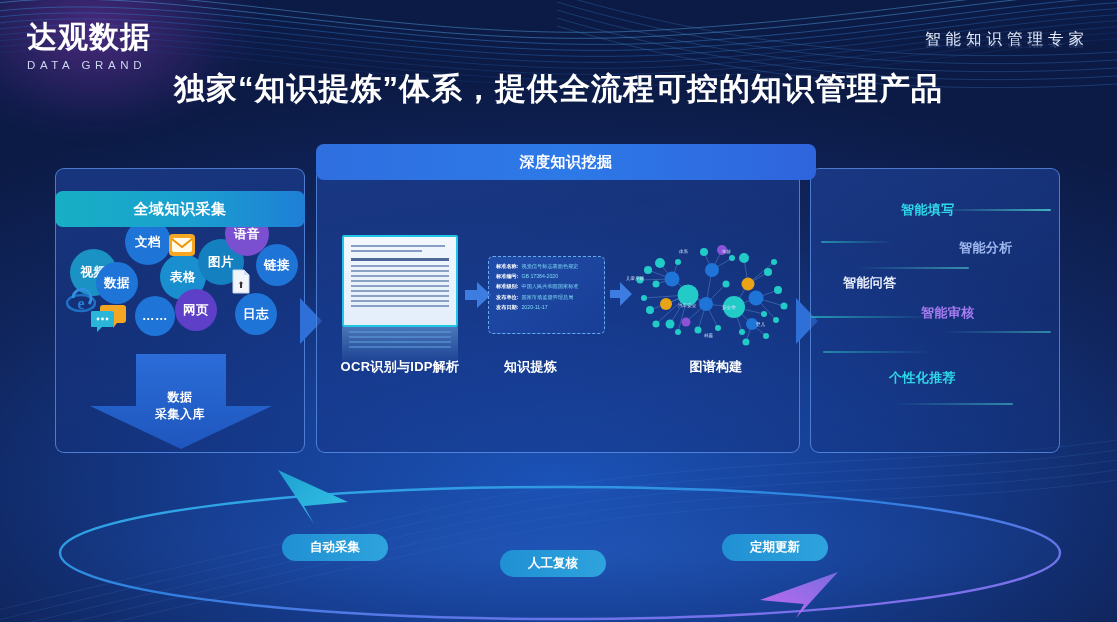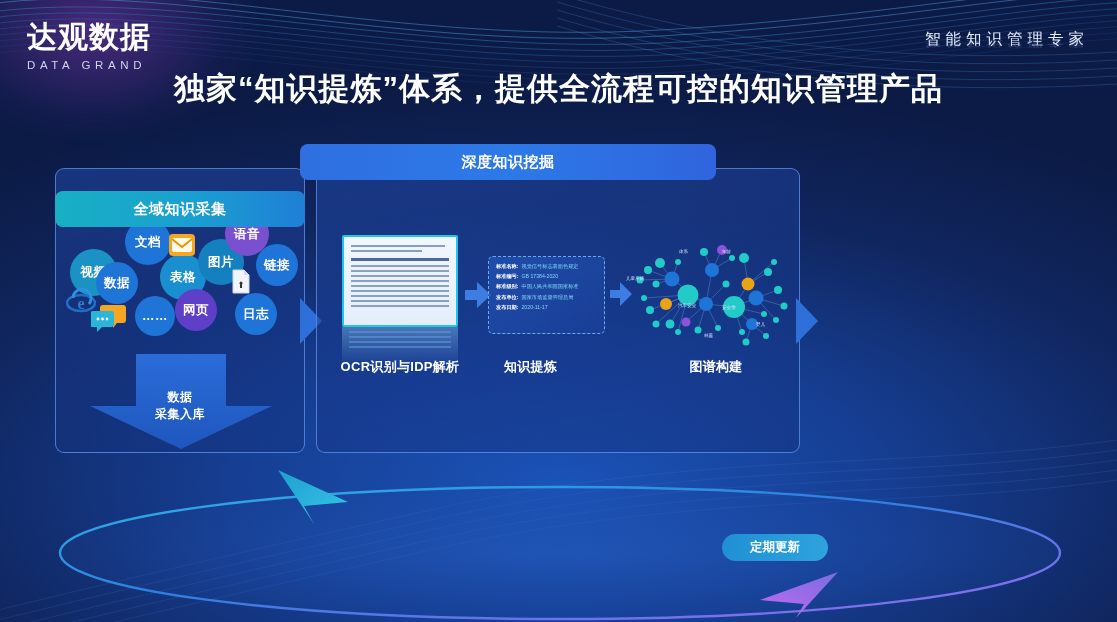--- a/index.html
+++ b/index.html
@@ -43,21 +43,21 @@
            background: linear-gradient(170deg, rgba(34,74,170,.55) 0%, rgba(24,56,140,.45) 55%, rgba(20,48,122,.42) 100%);
            overflow:hidden; }
   .panel-head { position:absolute; height:36px; border-radius:8px;
                 display:flex; align-items:center; justify-content:center;
                 font-size:15px; font-weight:bold; color:#fff; letter-spacing:.5px;
                 z-index: 6; }
   #panel1 { left:55px;  top:168px; width:250px; height:285px; }
   #head1  { left:55px;  top:144px; width:250px;
             background: linear-gradient(90deg,#17b0c4 0%,#1a9fd0 55%,#1f7fd6 100%); margin-top: 47px; }
   #panel2 { left:316px; top:168px; width:484px; height:285px; }
-  #head2  { left:300px; top:144px; width:416px;
+  #head2  { left:316px; top:144px; width:500px;
             background: linear-gradient(90deg,#2f6fe0 0%,#2d79e8 50%,#2f64dd 100%); }
   #panel3 { left:810px; top:168px; width:250px; height:285px; }
   #head3  { left:810px; top:144px; width:250px;
             background: linear-gradient(90deg,#9b6be6 0%,#9a5fe2 55%,#8f56de 100%); }
 
   
   .bubble { position:absolute; border-radius:50%; display:flex; align-items:center;
             justify-content:center; color:#fff; font-size:12.5px; font-weight:bold;
             letter-spacing:.4px; }
   .ic { position:absolute; }
@@ -367,20 +367,36 @@
         <div class="glabel" style="left: 130px; top: 90px;">婴儿</div>
         <div class="glabel" style="left: 78px; top: 101px;">林盖</div>
       </div>
   </div>
   <div class="step-label" style="left:636px;top:358px;width:160px">图谱构建</div>
 
   <svg style="position:absolute;left:794px;top:296px;width:26px;height:50px" viewBox="0 0 26 50">
     <path d="M2,2 L24,25 L2,48 Z" fill="#2e6fd8"></path>
   </svg>
 
+  <div class="panel" id="panel3">
+    <div class="streak" style="left:128px;top:40px;width:112px;background:linear-gradient(90deg,rgba(45,200,200,0),rgba(80,220,215,.75))"></div>
+    <div class="streak" style="left:10px;top:72px;width:72px;background:linear-gradient(90deg,rgba(45,200,200,.6),rgba(80,220,215,0))"></div>
+    <div class="streak" style="left:46px;top:98px;width:112px;background:linear-gradient(90deg,rgba(45,200,200,0),rgba(80,220,215,.55))"></div>
+    <div class="streak" style="left:0px;top:147px;width:122px;background:linear-gradient(90deg,rgba(45,200,200,.65),rgba(80,220,215,0))"></div>
+    <div class="streak" style="left:130px;top:162px;width:110px;background:linear-gradient(90deg,rgba(45,200,200,0),rgba(80,220,215,.5))"></div>
+    <div class="streak" style="left:12px;top:182px;width:108px;background:linear-gradient(90deg,rgba(45,200,200,.55),rgba(80,220,215,0))"></div>
+    <div class="streak" style="left:82px;top:234px;width:120px;background:linear-gradient(90deg,rgba(45,200,200,0),rgba(80,220,215,.5))"></div>
+    <div id="app-words">
+        <div class="app-word" style="left: 90px; top: 32px; color: rgb(47, 216, 232);">智能填写</div>
+        <div class="app-word" style="left: 148px; top: 70px; color: rgb(159, 184, 238);">智能分析</div>
+        <div class="app-word" style="left: 32px; top: 105px; color: rgb(232, 238, 252);">智能问答</div>
+        <div class="app-word" style="left: 110px; top: 135px; color: rgb(167, 123, 240);">智能审核</div>
+        <div class="app-word" style="left: 78px; top: 200px; color: rgb(47, 216, 232);">个性化推荐</div>
+      </div>
+  </div>
 
   <svg class="orbit" viewBox="0 0 1020 150">
     <defs>
       <linearGradient id="ring" x1="0" y1="0" x2="1" y2="1">
         <stop offset="0%" stop-color="#2fb6e8"></stop>
         <stop offset="45%" stop-color="#2f7fe0"></stop>
         <stop offset="100%" stop-color="#9a6bf0"></stop>
       </linearGradient>
       <radialGradient id="ringfill" cx="50%" cy="50%" r="60%">
         <stop offset="0%" stop-color="#2a63c8" stop-opacity=".42"></stop>
@@ -403,15 +419,17 @@
   <svg style="position:absolute;left:754px;top:570px;width:86px;height:48px" viewBox="0 0 86 48">
     <defs>
         <linearGradient id="ag2" x1="1" y1="0" x2="0" y2="1">
       <stop offset="0%" stop-color="#7a6ce0"></stop>
           <stop offset="100%" stop-color="#c06bf0"></stop>
     </linearGradient>
       </defs>
     <path d="M84,2 L6,30 L50,34 L42,48 Z" fill="url(#ag2)"></path>
   </svg>
 
+  <div class="pill pill-sub" id="pill-a">自动采集</div>
+  <div class="pill pill-sub" id="pill-b">人工复核</div>
   <div class="pill pill-sub" id="pill-c">定期更新</div>
 
 </div>
 
 </body></html>

